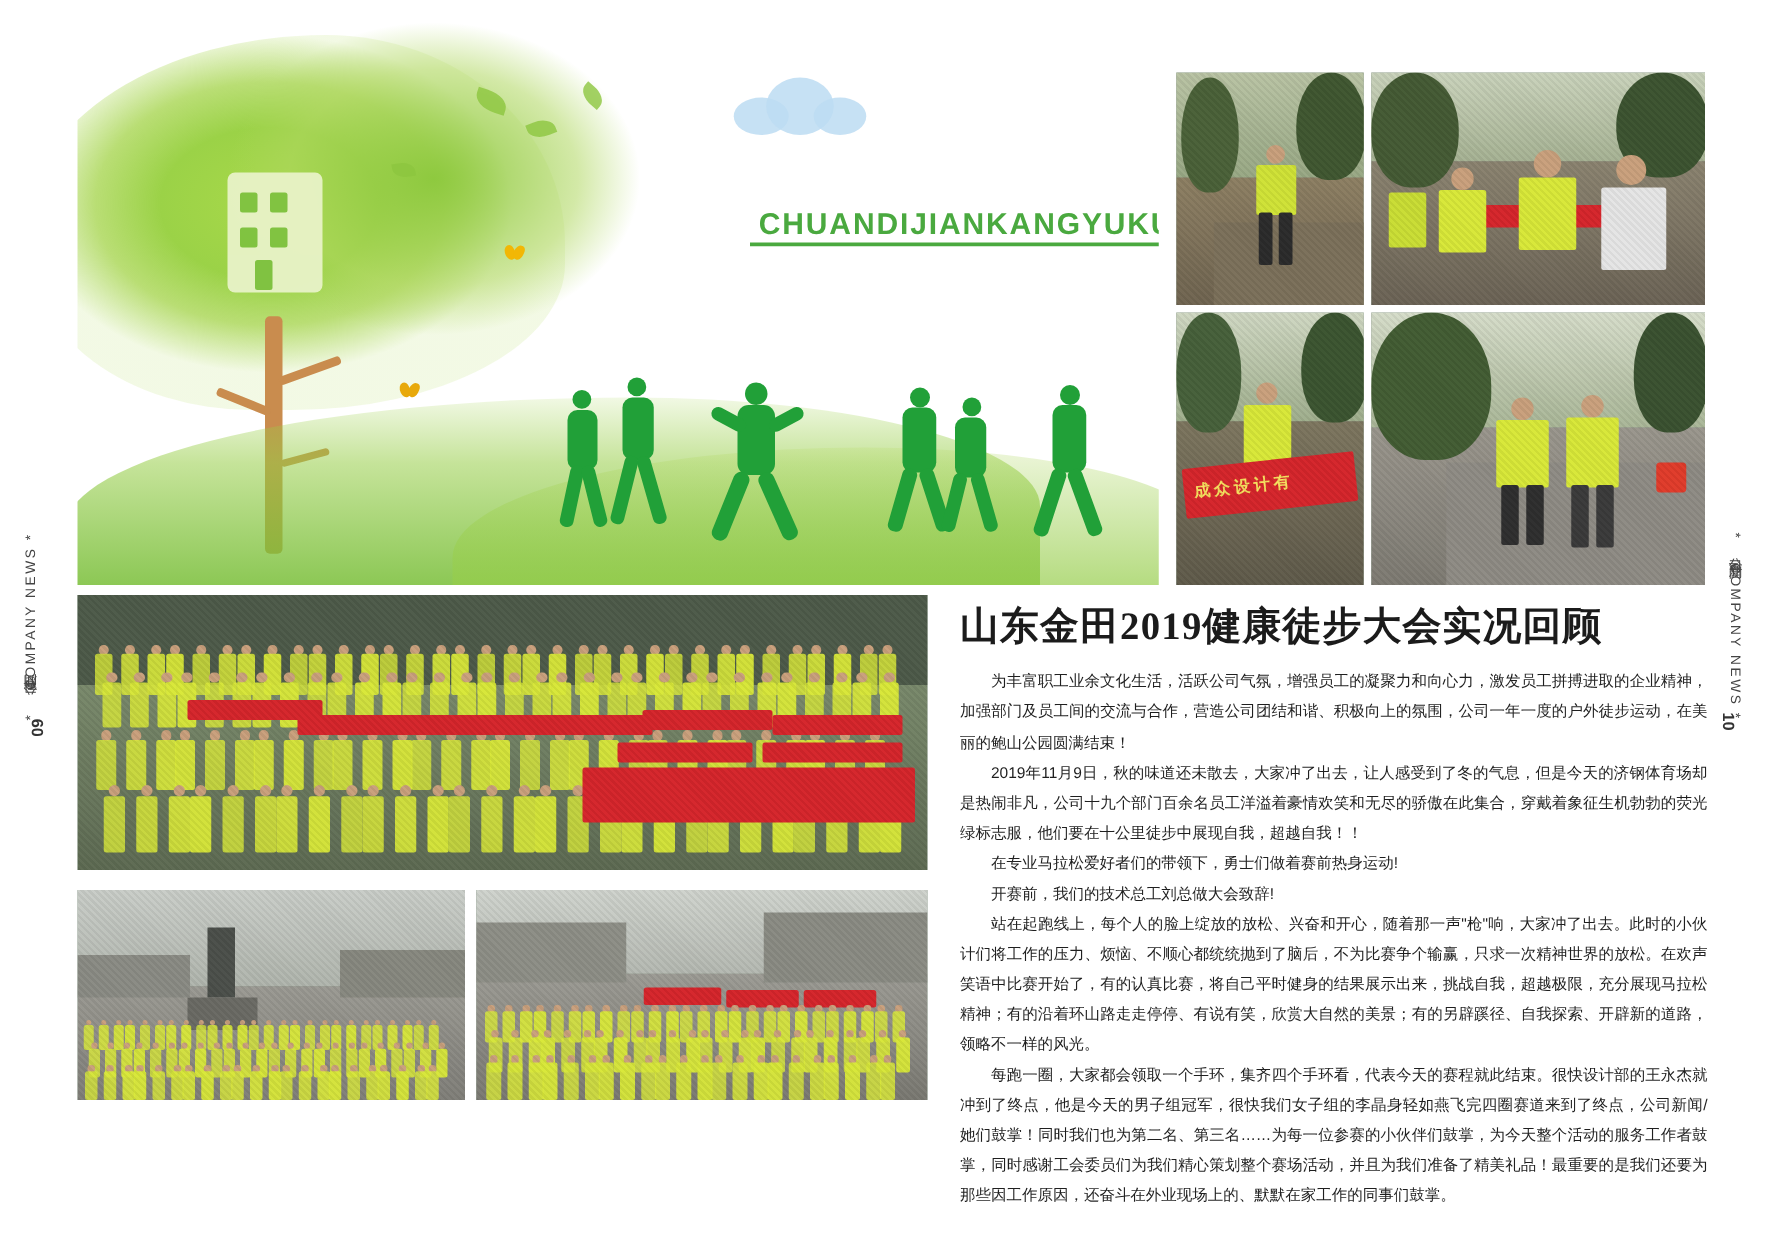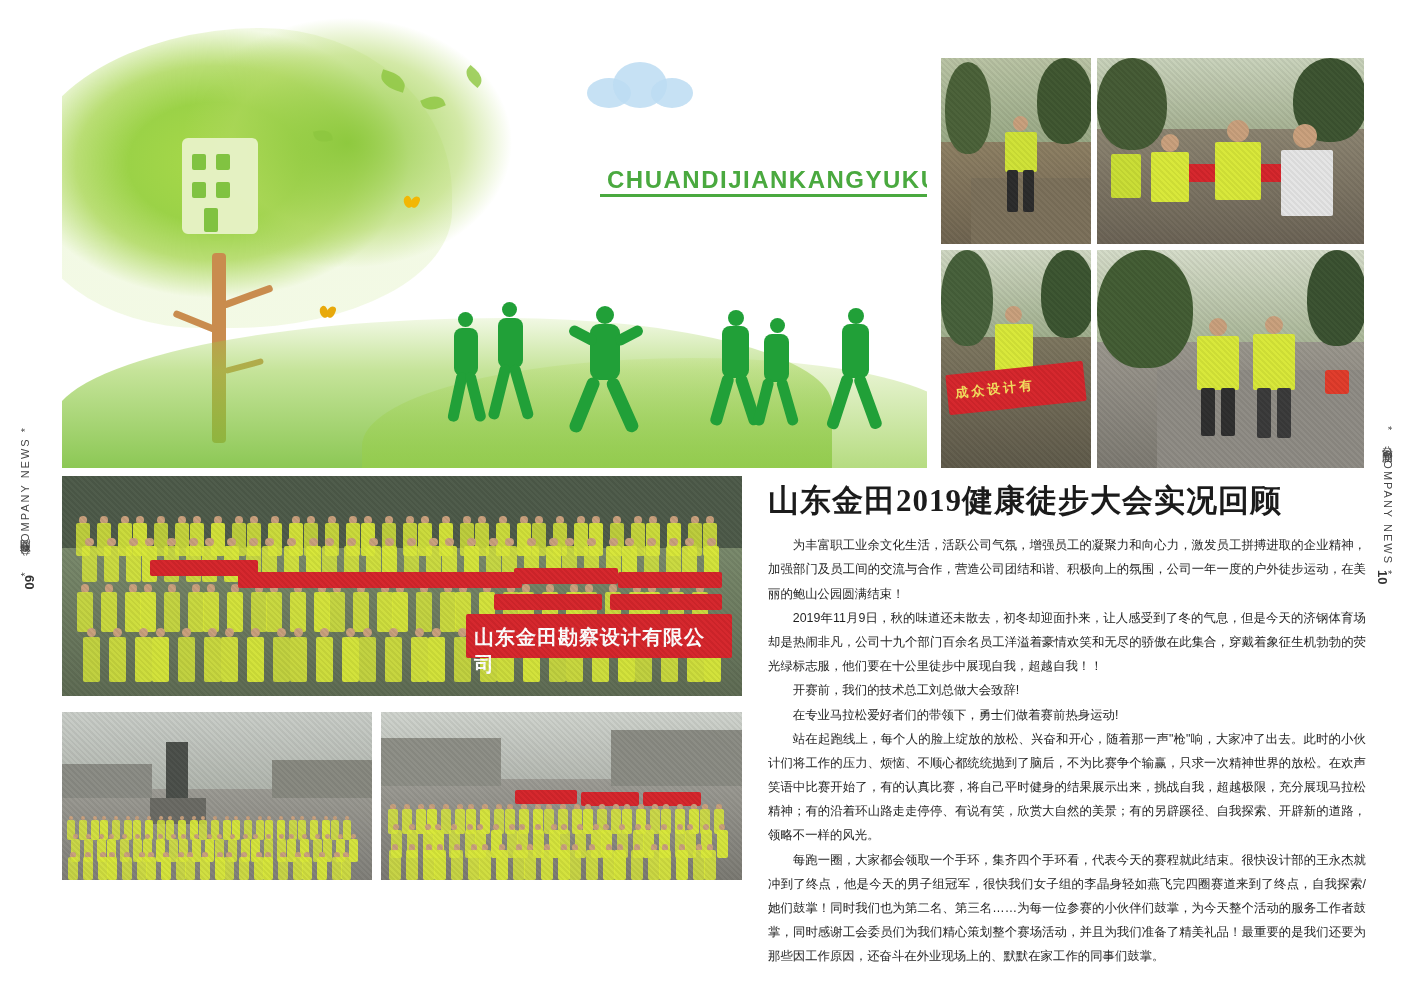--- a/index.html
+++ b/index.html
@@ -740,21 +740,20 @@
     <div class="banner" style="left:88px;top:84px;width:108px;height:16px"></div>
     <div class="banner" style="left:176px;top:96px;width:96px;height:16px"></div>
     <div class="banner" style="left:262px;top:96px;width:112px;height:16px"></div>
     <div class="banner" style="left:368px;top:96px;width:92px;height:16px"></div>
     <div class="banner" style="left:452px;top:92px;width:104px;height:16px"></div>
     <div class="banner" style="left:556px;top:96px;width:104px;height:16px"></div>
     <div class="banner" style="left:432px;top:118px;width:108px;height:16px"></div>
     <div class="banner" style="left:548px;top:118px;width:112px;height:16px"></div>
 
     <div class="banner" style="left:404px;top:138px;width:266px;height:44px;"></div>
-    <div style="position:absolute;left:412px;top:148px;width:250px;color:#fff;font-size:20px;font-weight:bold;letter-spacing:1px;">山东金田勘察设计有限公司</div>
     <div class="ph-grain"></div>
   </div>
 
   <div class="photo" id="p_stat">
     <div class="sky" style="background:linear-gradient(180deg,#c9cdc8,#b0b5ad);height:46%"></div>
     <div class="ground" style="background:linear-gradient(180deg,#9b9a93,#7f7e78);height:54%"></div>
     <div style="position:absolute;left:104px;top:30px;width:22px;height:56px;background:#4b4f4a;"></div>
     <div style="position:absolute;left:88px;top:86px;width:56px;height:26px;background:#6a6a64;"></div>
     <div style="position:absolute;left:0;top:52px;width:90px;height:34px;background:#8a8b84;"></div>
     <div style="position:absolute;left:210px;top:48px;width:100px;height:38px;background:#87887f;"></div>
@@ -1349,21 +1348,21 @@
           <div class="vest" style="left: 0px; top: 6px; width: 12px; height: 30px; opacity: 0.85;"></div>
         </div>
       </div>
     <div class="ph-grain"></div>
   </div>
 
   <div class="article">
     <div class="art-title">山东金田2019健康徒步大会实况回顾</div>
     <div class="art-body" id="article-body">
         <p>为丰富职工业余文化生活，活跃公司气氛，增强员工的凝聚力和向心力，激发员工拼搏进取的企业精神，加强部门及员工间的交流与合作，营造公司团结和谐、积极向上的氛围，公司一年一度的户外徒步运动，在美丽的鲍山公园圆满结束！</p>
-        <p>2019年11月9日，秋的味道还未散去，初冬却迎面扑来，让人感受到了冬的气息，但是今天的济钢体育场却是热闹非凡，公司十九个部门百余名员工洋溢着豪情欢笑和无尽的骄傲在此集合，穿戴着象征生机勃勃的荧光绿标志服，他们要在十公里徒步中展现自我，超越自我！！</p>
+        <p>2019年11月9日，秋的味道还未散去，大家冲了出去，让人感受到了冬的气息，但是今天的济钢体育场却是热闹非凡，公司十九个部门百余名员工洋溢着豪情欢笑和无尽的骄傲在此集合，穿戴着象征生机勃勃的荧光绿标志服，他们要在十公里徒步中展现自我，超越自我！！</p>
+        <p>在专业马拉松爱好者们的带领下，勇士们做着赛前热身运动!</p>
         <p>开赛前，我们的技术总工刘总做大会致辞!</p>
-        <p>在专业马拉松爱好者们的带领下，勇士们做着赛前热身运动!</p>
         <p>站在起跑线上，每个人的脸上绽放的放松、兴奋和开心，随着那一声"枪"响，大家冲了出去。此时的小伙计们将工作的压力、烦恼、不顺心都统统抛到了脑后，不为比赛争个输赢，只求一次精神世界的放松。在欢声笑语中比赛开始了，有的认真比赛，将自己平时健身的结果展示出来，挑战自我，超越极限，充分展现马拉松精神；有的沿着环山路走走停停、有说有笑，欣赏大自然的美景；有的另辟蹊径、自我探索、开辟新的道路，领略不一样的风光。</p>
-        <p>每跑一圈，大家都会领取一个手环，集齐四个手环看，代表今天的赛程就此结束。很快设计部的王永杰就冲到了终点，他是今天的男子组冠军，很快我们女子组的李晶身轻如燕飞完四圈赛道来到了终点，自我探索/她们鼓掌！同时我们也为第二名、第三名……为每一位参赛的小伙伴们鼓掌，为今天整个活动的服务工作者鼓掌，同时感谢工会委员们为我们精心策划整个赛场活动，并且为我们准备了精美礼品！最重要的是我们还要为那些因工作原因，还奋斗在外业现场上的、默默在家工作的同事们鼓掌。</p>
+        <p>每跑一圈，大家都会领取一个手环，集齐四个手环看，代表今天的赛程就此结束。很快设计部的王永杰就冲到了终点，他是今天的男子组冠军，很快我们女子组的李晶身轻如燕飞完四圈赛道来到了终点，公司新闻/她们鼓掌！同时我们也为第二名、第三名……为每一位参赛的小伙伴们鼓掌，为今天整个活动的服务工作者鼓掌，同时感谢工会委员们为我们精心策划整个赛场活动，并且为我们准备了精美礼品！最重要的是我们还要为那些因工作原因，还奋斗在外业现场上的、默默在家工作的同事们鼓掌。</p>
       </div>
   </div>
 
 </div>
 
 </body></html>

